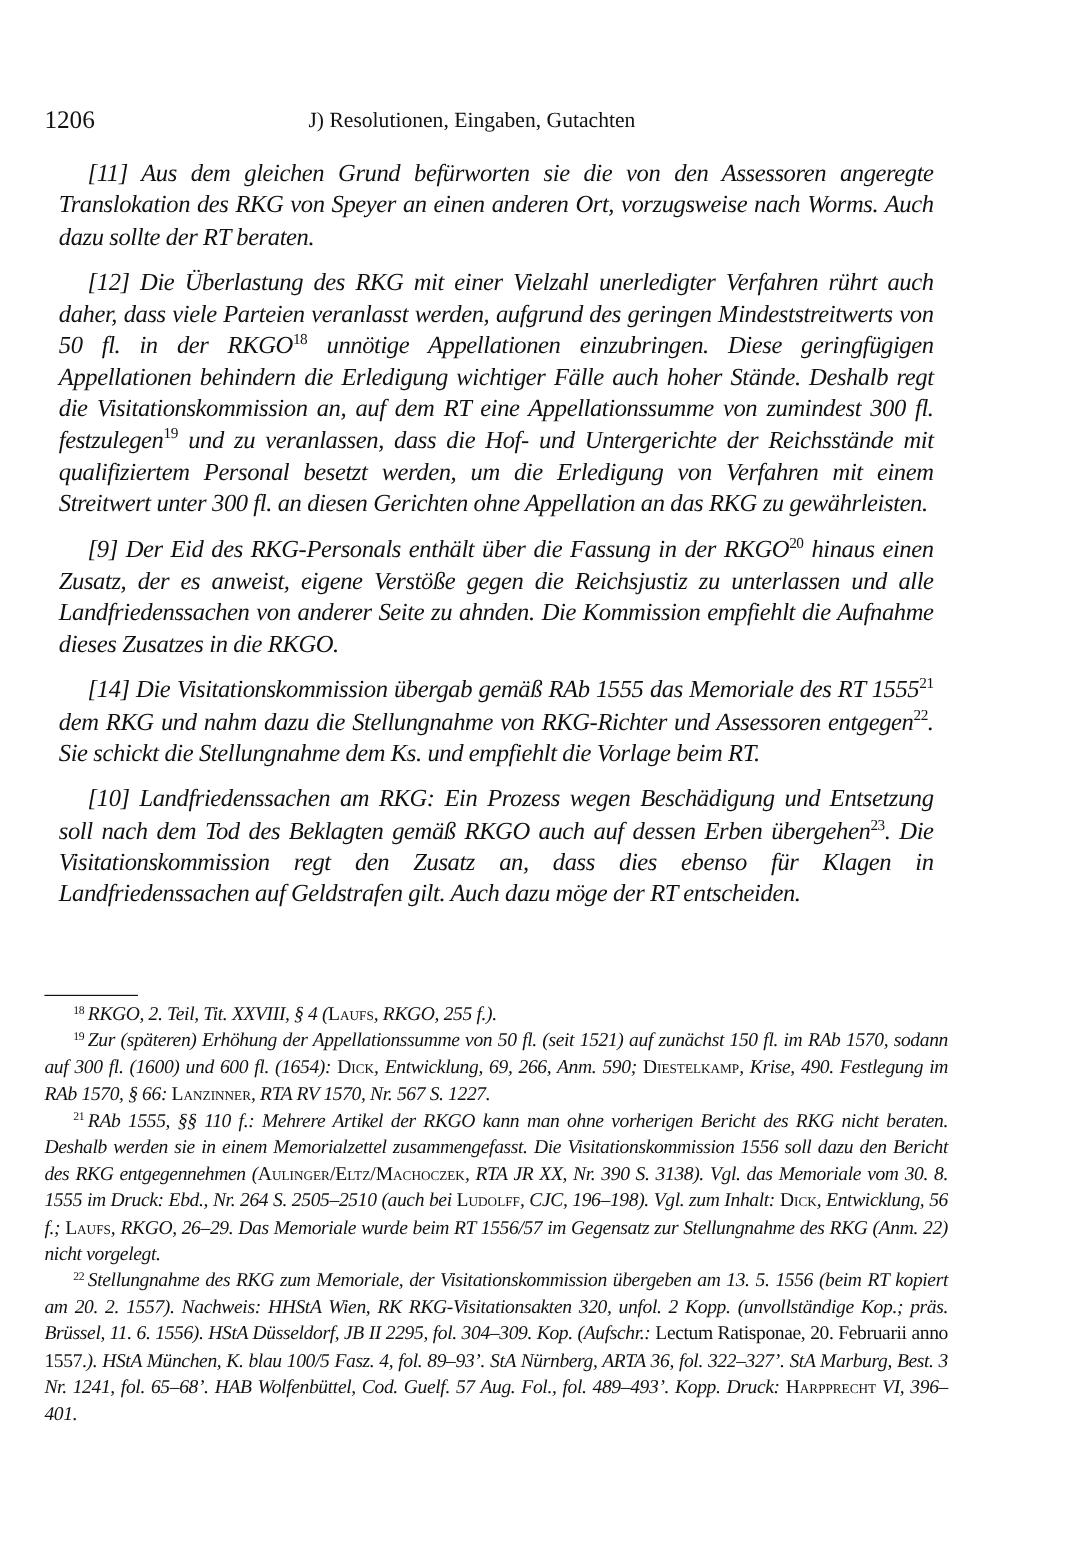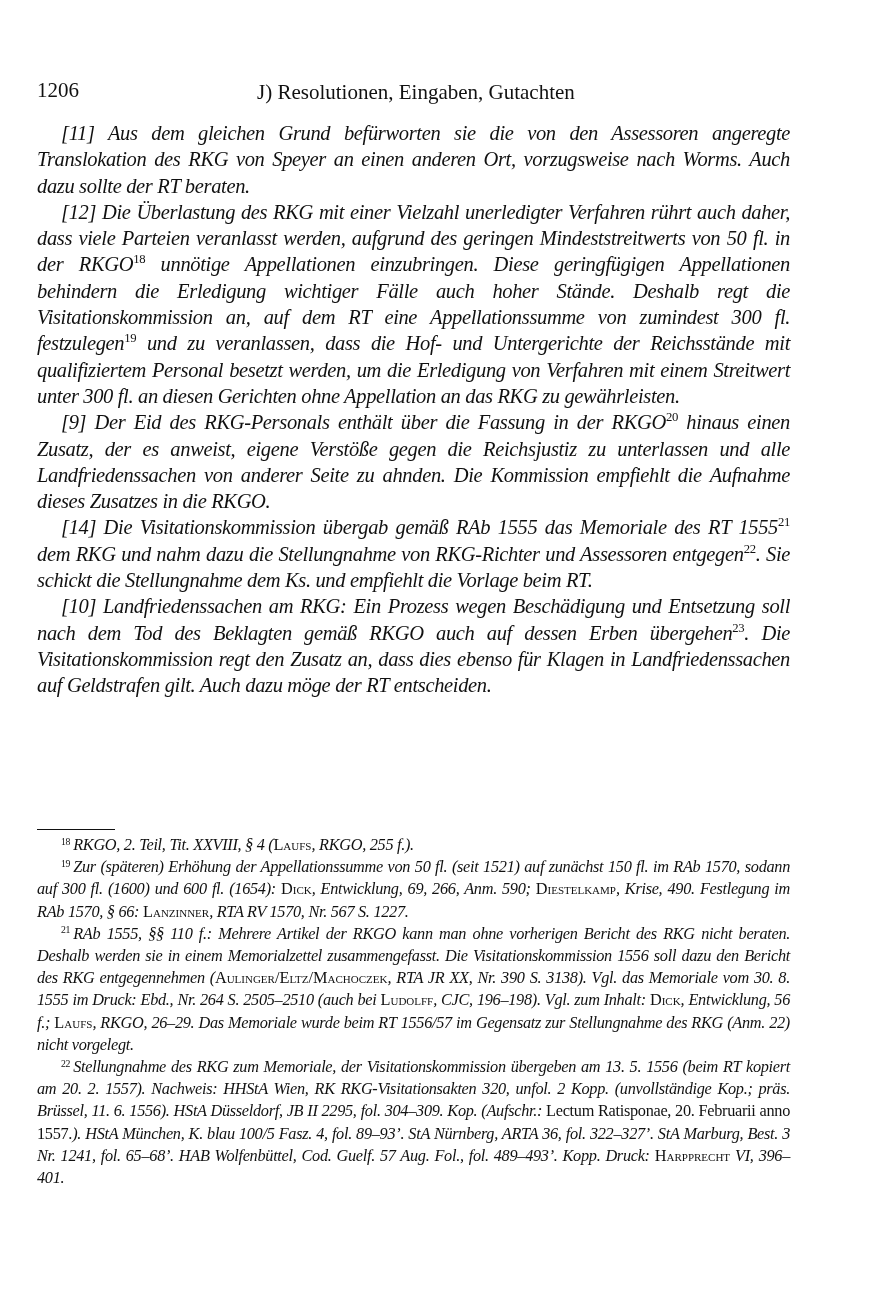--- a/index.html
+++ b/index.html
@@ -1,25 +1,25 @@
 <!DOCTYPE html>
 <html><head>
 <meta charset="utf-8">
 <style>
   html, body { margin: 0; padding: 0; background: #ffffff; }
   body { width: 891px; height: 1300px; position: relative; overflow: hidden;
          font-family: "Liberation Serif", "DejaVu Serif", serif; color: #111; }
   .page { position: absolute; left: 37px; top: 0; width: 753px; }
-  .running-head { position: absolute; top: 78px; left: 0; width: 753px; height: 28px; }
+  .running-head { position: absolute; top: 88px; left: 0; width: 753px; height: 28px; }
   .page-number { position: absolute; left: 0; top: 0; font-size: 21px; }
-  .running-title { position: absolute; left: 220px; top: 2px; font-size: 21px; }
+  .running-title { position: absolute; left: 220px; top: 2px; font-size: 18px; }
   .body { position: absolute; top: 120px; left: 0; width: 753px;
           font-style: italic; font-size: 20.5px; line-height: 26.3px; text-align: justify;
           letter-spacing: -0.35px; }
-  .body p { margin: 0; text-indent: 24px; }
+  .body p { margin: 12px; text-indent: 24px; }
   sup { font-size: 0.62em; font-style: normal; line-height: 0; vertical-align: 0.6em; }
   .rule { position: absolute; top: 829px; left: 0; width: 78px; height: 1px; background: #111; }
   .notes { position: absolute; top: 834px; left: 0; width: 753px;
            font-style: italic; font-size: 16.3px; line-height: 22.2px; text-align: justify;
            letter-spacing: -0.3px; }
   .notes p { margin: 0; text-indent: 24px; }
   .notes sup { font-size: 0.6em; vertical-align: 0.55em; margin-right: 3px; }
   .sc { font-style: normal; font-variant: small-caps; letter-spacing: 0; margin-top: 48px; }
   .rm { font-style: normal; }
 </style>

